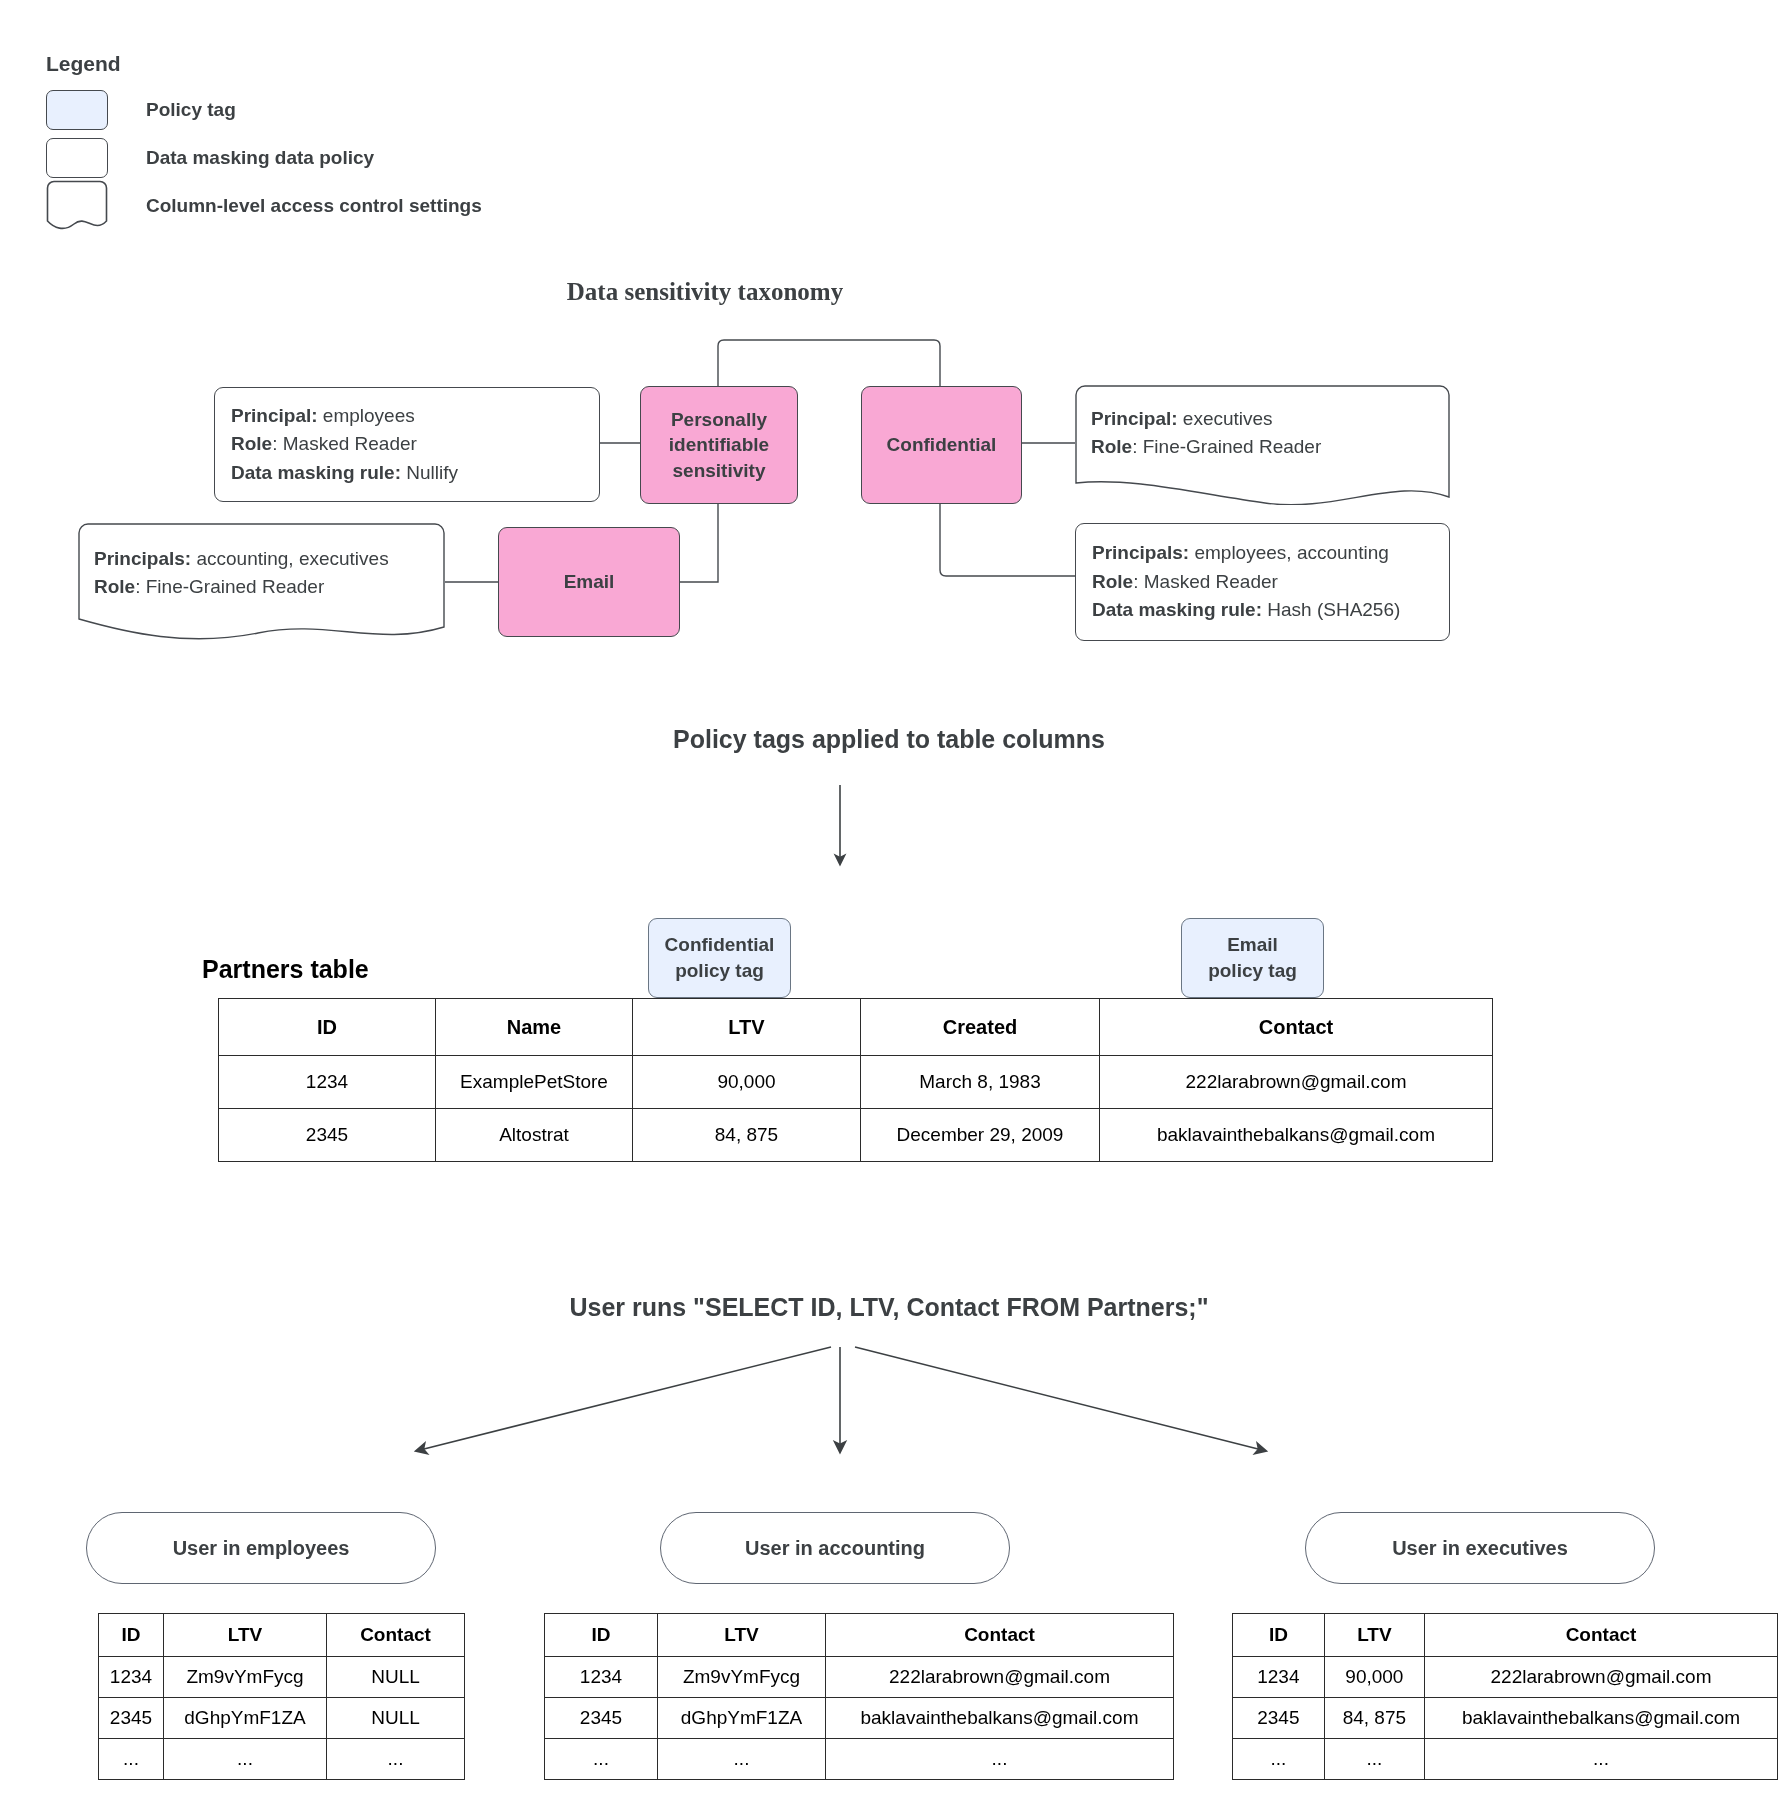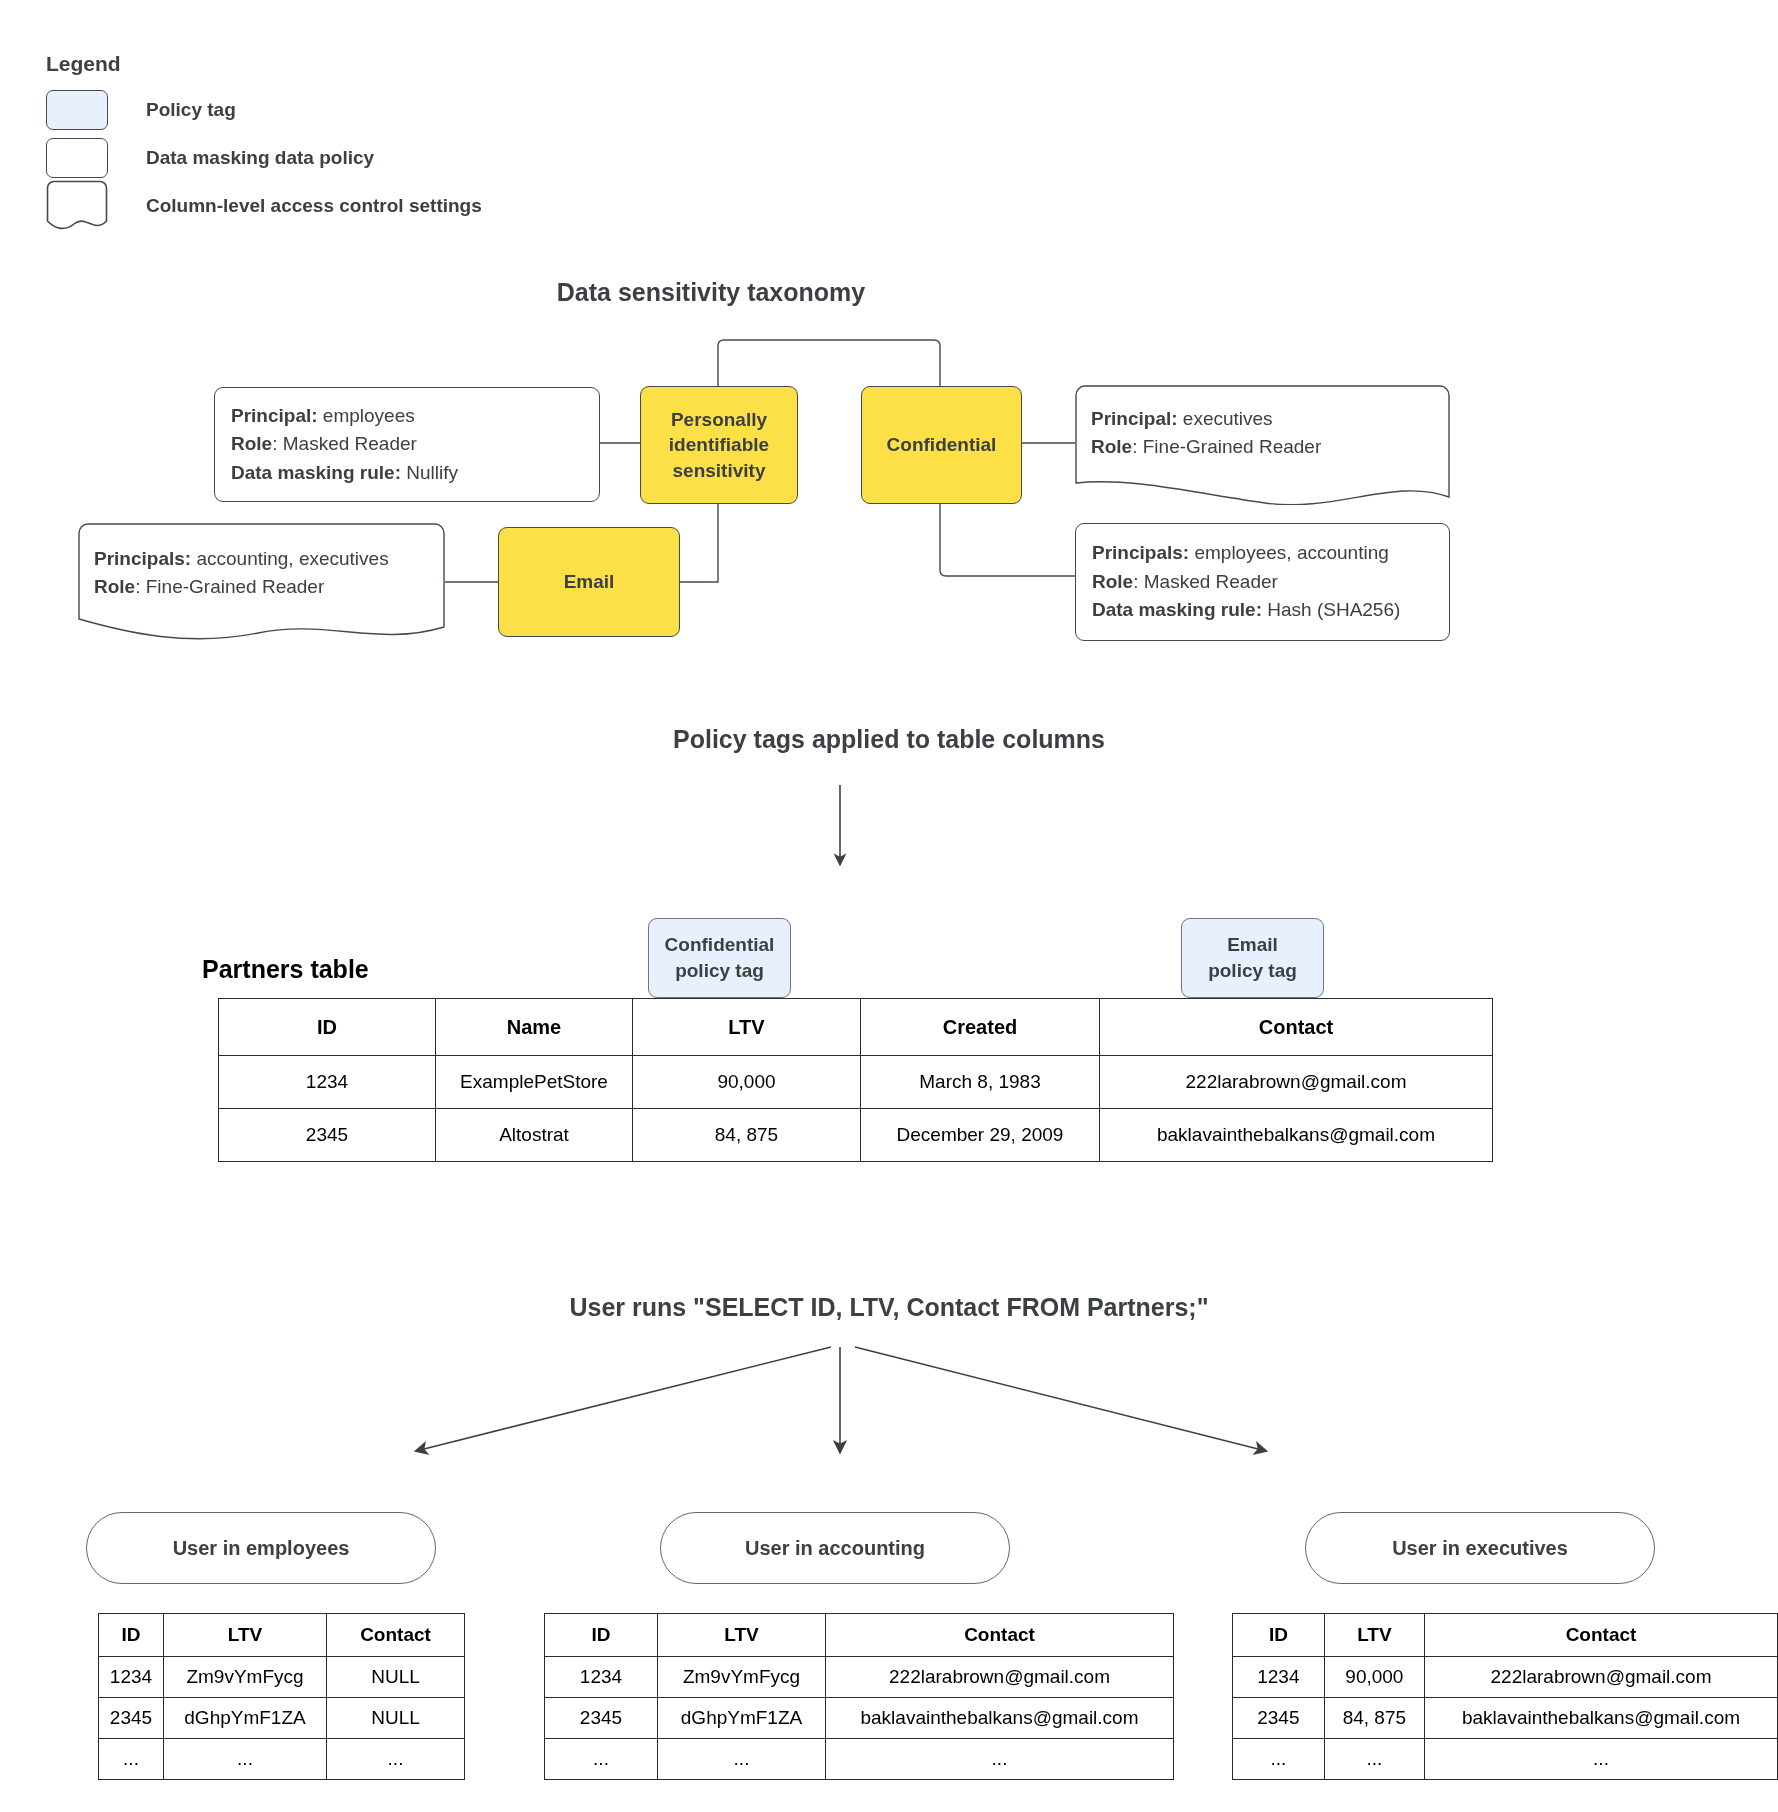--- a/index.html
+++ b/index.html
@@ -53,21 +53,21 @@
   .section-title {
     font-size: 25px;
     font-weight: bold;
     color: #3c4043;
     text-align: center;
     white-space: nowrap;
   }
 
   
   .tag-node {
-    background: #fde047;
+    background: #f9a8d4;
     border: 1.4px solid #45494e;
     border-radius: 9px;
     box-sizing: border-box;
     display: flex;
     align-items: center;
     justify-content: center;
     text-align: center;
     font-size: 19px;
     font-weight: bold;
     color: #3c4043;
@@ -198,21 +198,21 @@
     <div class="legend-wave-wrap">
       <svg width="62" height="52" viewBox="0 0 62 52">
         <path d="M1.5,8 A6.5,6.5 0 0 1 8,1.5 L54,1.5 A6.5,6.5 0 0 1 60.5,8 L60.5,41
                  C48,54 40,34 28,44 C18,52 8,48 1.5,41 Z" fill="#ffffff" stroke="#45494e" stroke-width="1.6"></path>
       </svg>
     </div>
     <div class="legend-label">Column-level access control settings</div>
   </div>
 </div>
 
-<div class="abs section-title" style="left:6px; top:278px; width:1410px;">Data sensitivity taxonomy</div>
+<div class="abs section-title" style="left:0; top:278px; width:1410px;font-family:Liberation Serif, serif;">Data sensitivity taxonomy</div>
 
 <svg class="connectors">
   <g fill="none" stroke="#45494e" stroke-width="1.4">
 
     <path d="M718,390 L718,346 Q718,340 724,340 L934,340 Q940,340 940,346 L940,390"></path>
 
     <path d="M640,443 L600,443"></path>
 
     <path d="M718,500 L718,582 L680,582"></path>
 

